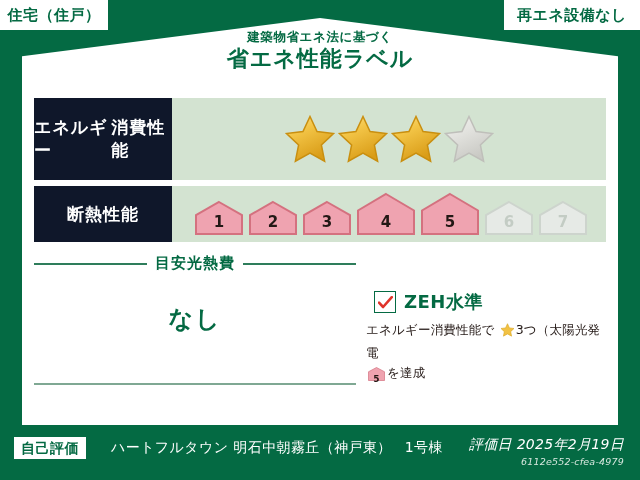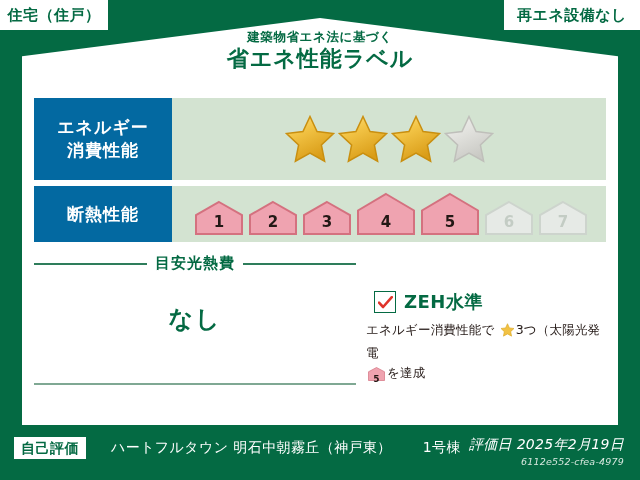--- a/index.html
+++ b/index.html
@@ -45,22 +45,22 @@
     position:absolute;left:22px;top:86px;width:596px;height:339px;
     background:#FFFFFF;
   }
 
   
   .metric-row{position:absolute;left:12px;display:flex;height:82px;}
   #row-energy{top:12px;}
   #row-insulation{top:100px;height:56px;}
 
   .metric-key{
-    background:#0369a1;color:#FFFFFF;font-weight:bold;
-    display:flex;flex-direction:column;align-items:center;justify-content:center;
+    background:#0f172a;color:#FFFFFF;font-weight:bold;
+    display:flex;flex-direction:row;align-items:center;justify-content:center;
     font-size:17px;line-height:1.35;letter-spacing:1px;
     width:138px;box-sizing:border-box;
   }
   #row-energy .metric-key{height:82px;}
   #row-insulation .metric-key{height:56px;font-size:17px;}
 
   .metric-val{
     background:#D3E3D1;display:flex;align-items:center;
     width:434px;box-sizing:border-box;
   }
@@ -122,21 +122,21 @@
     color:#FFFFFF;
   }
   #footer-left{
     position:absolute;left:14px;top:5px;display:flex;align-items:center;gap:9px;
   }
   #self-eval-badge{
     background:#FFFFFF;color:#046A43;font-weight:bold;font-size:14px;
     padding:3px 7px;letter-spacing:0.5px;line-height:1.15;
   }
   #property-name{font-size:14px;color:#FFFFFF;letter-spacing:0.4px;margin-left:16px;}
-  #unit-no{font-size:14px;color:#FFFFFF;margin-left:22px;letter-spacing:0.4px;}
+  #unit-no{font-size:14px;color:#FFFFFF;margin-left:4px;letter-spacing:0.4px;}
   #footer-right{position:absolute;right:16px;top:4px;text-align:right;font-style:italic;}
   #eval-date{font-size:14px;color:#FFFFFF;letter-spacing:0.3px;}
   #label-id{font-size:9.5px;color:#D8E8DF;margin-top:2px;letter-spacing:0.2px;}
 </style>
 </head>
 <body>
 
 <div id="label-root">
 
   <div class="corner-badge" id="badge-building-type">住宅（住戸）</div>

